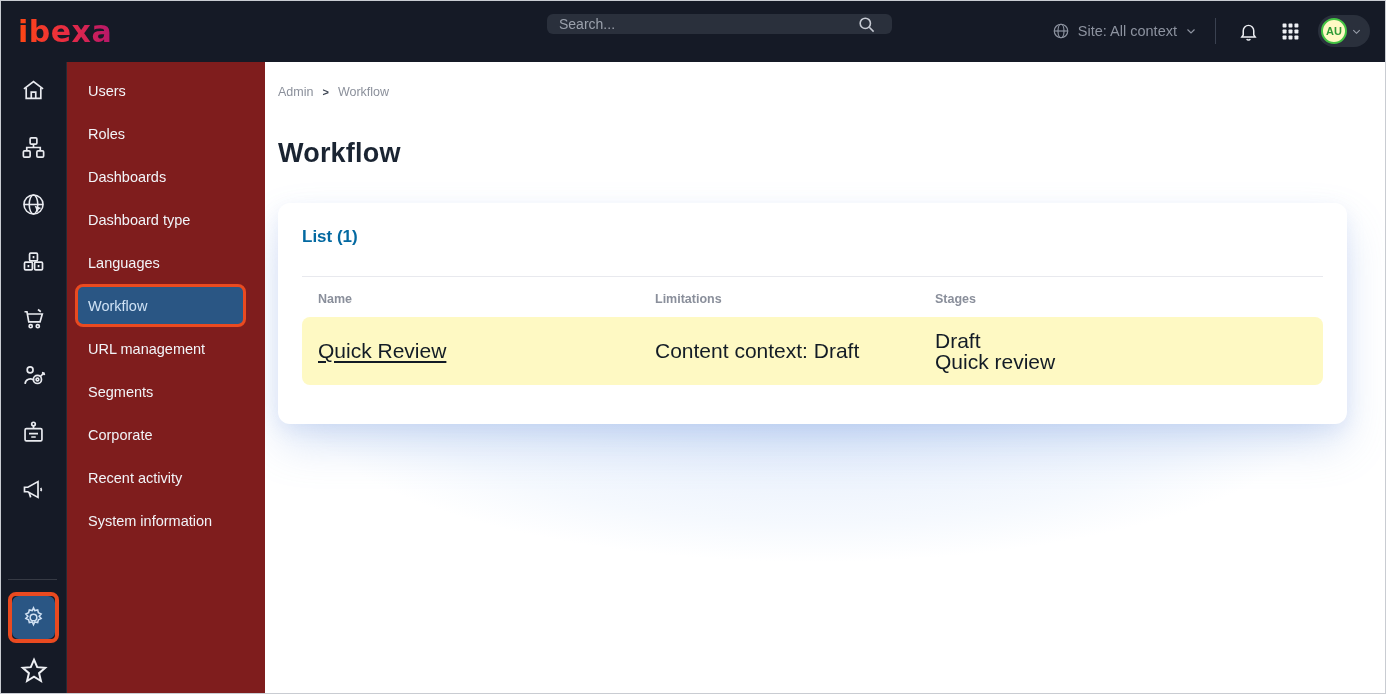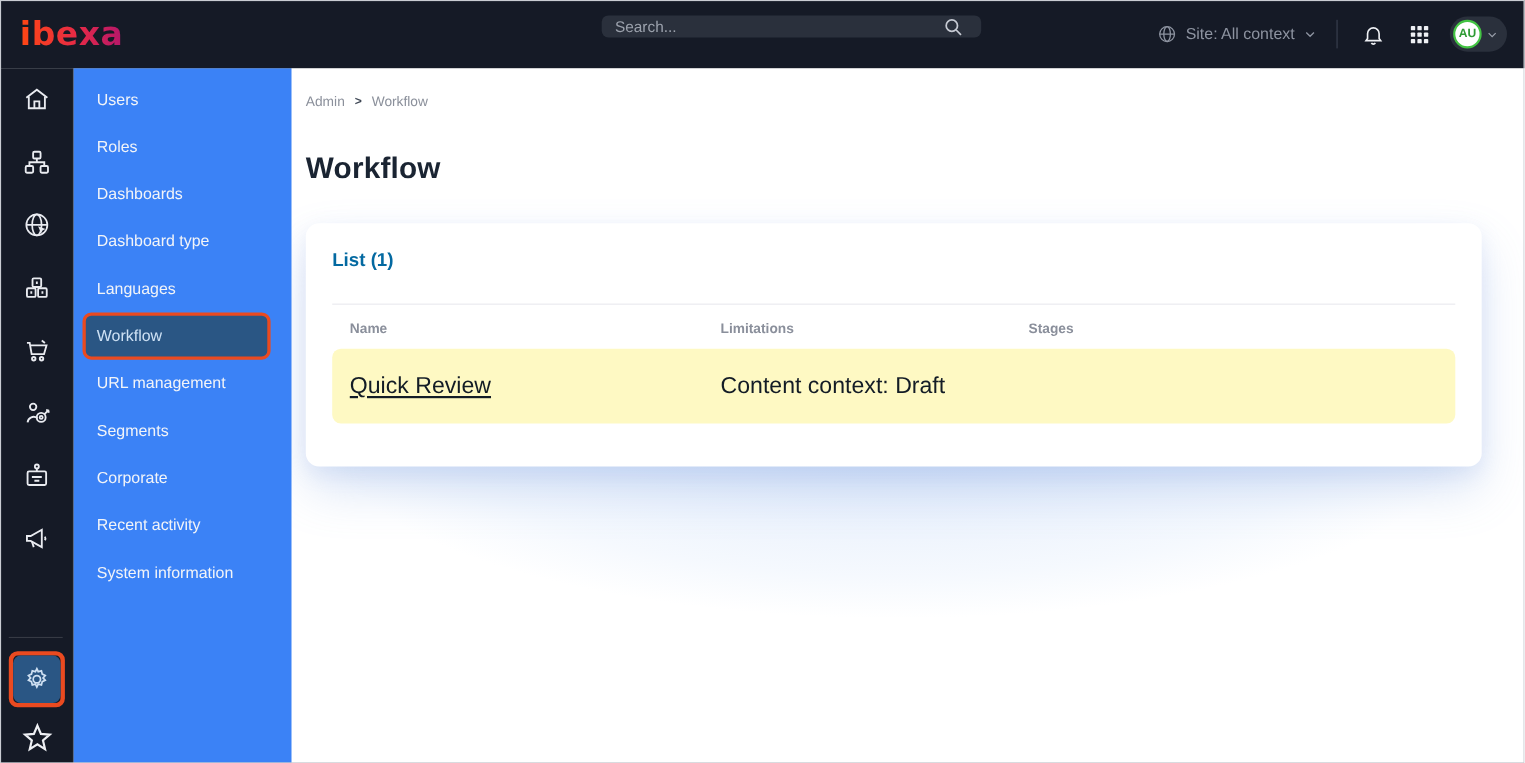--- a/index.html
+++ b/index.html
@@ -35,21 +35,21 @@
   .topbar-right { position:absolute; right:16px; top:0; height:62px; display:flex; align-items:center; gap:14px; }
   .site-context { display:flex; align-items:center; gap:8px; color:#8d93a0; font-size:14.5px; cursor:pointer; }
   .tb-divider { width:1px; height:26px; background:#3a4150; margin:0 4px; }
   .icon-btn { display:flex; align-items:center; justify-content:center; width:28px; height:28px; cursor:pointer; }
   .user-pill {
     display:flex; align-items:center; gap:4px; background:#2a303c;
     border-radius:18px; padding:3px 8px 3px 3px; cursor:pointer;
   }
   .avatar {
     width:26px; height:26px; border-radius:50%;
-    background:#ffffff; border:2px solid #43c343; color:#2f9b35;
+    background:#fef9c3; border:2px solid #43c343; color:#2f9b35;
     font-size:11px; font-weight:700; display:flex; align-items:center; justify-content:center;
   }
 
   
   .rail {
     position:absolute; top:62px; left:0; width:67px; height:632px;
     background:#151a26; z-index:4; border-right:1px solid rgba(255,255,255,.07);
   }
   .rail-item { height:57px; display:flex; align-items:center; justify-content:center; cursor:pointer; }
   .rail-divider { position:absolute; left:8px; right:9px; top:517px; height:1px; background:rgba(255,255,255,.14); }
@@ -61,21 +61,21 @@
   }
   .gear-btn {
     width:43px; height:43px; background:#2a5684; border-radius:7px;
     display:flex; align-items:center; justify-content:center; cursor:pointer;
   }
   .star-wrap { margin-top:12px; display:flex; justify-content:center; }
 
   
   .submenu {
     position:absolute; top:62px; left:67px; width:198px; height:632px;
-    background:#3b82f6; z-index:4; padding-top:7px;
+    background:#7f1d1d; z-index:4; padding-top:7px;
   }
   .menu-item {
     height:43px; display:flex; align-items:center; padding-left:21px;
     color:#f2f4f8; font-size:14.5px; cursor:pointer; white-space:nowrap;
   }
   .menu-item.active {
     margin-left:8px; width:171px; padding-left:10px;
     background:#2a5684; border:3px solid #ea4a20; border-radius:8px;
     color:#cfe2f5;
   }
@@ -309,17 +309,21 @@
     <div class="card-title">List (1)</div>
     <hr class="card-hr">
     <div class="thead">
       <span>Name</span>
       <span>Limitations</span>
       <span>Stages</span>
     </div>
     <div class="trow">
       <span><a class="row-link">Quick Review</a></span>
       <span>Content context: Draft</span>
+      <span>
+        <span class="stage-line" style="display:block">Draft</span>
+        <span class="stage-line" style="display:block">Quick review</span>
+      </span>
     </div>
   </div>
 </div>
 
 <div class="frame"></div>
 
 </body></html>

